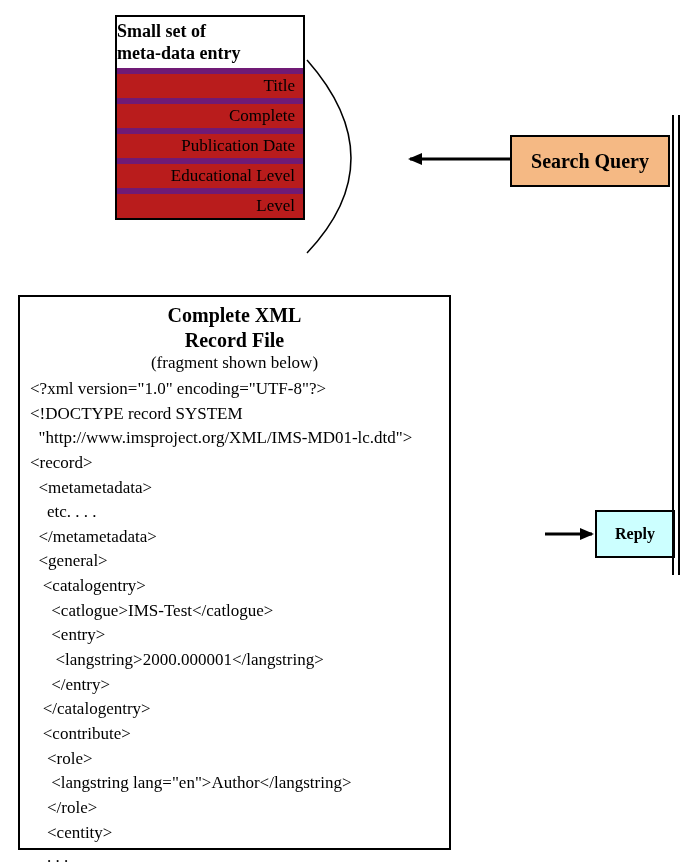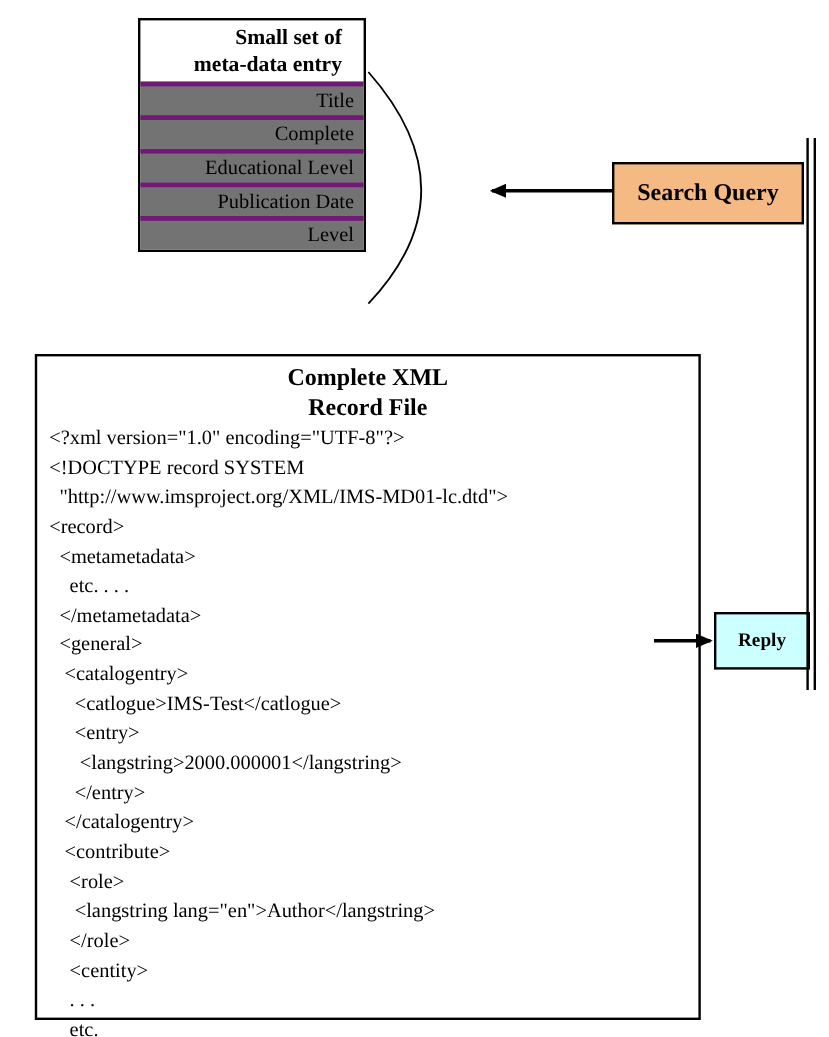--- a/index.html
+++ b/index.html
@@ -15,29 +15,29 @@
   }
   .metadata-box {
     position: absolute;
     left: 115px;
     top: 15px;
     width: 190px;
     border: 2px solid #000;
     background: #fff;
   }
   .metadata-header {
-    text-align: right;
+    text-align: left;
     font-weight: bold;
     font-size: 18px;
-    padding: 4px 18px;
+    padding: 4px 0;
     line-height: 1.2;
   }
   .metadata-field {
-    border-top: 4px solid #701a75;
-    background: #737373;
+    border-top: 6px solid #701a75;
+    background: #b91c1c;
     text-align: right;
     padding: 2px 8px;
     font-size: 17px;
   }
   .search-box {
     position: absolute;
     left: 510px;
     top: 135px;
     width: 160px;
     height: 52px;
@@ -46,26 +46,25 @@
     display: flex;
     align-items: center;
     justify-content: center;
     font-weight: bold;
     font-size: 20px;
   }
   .xml-box {
     position: absolute;
     left: 18px;
     top: 295px;
-    width: 555px;
+    width: 433px;
     height: 555px;
     border: 2px solid #000;
     background: #fff;
     padding: 6px 10px;
-    margin-left: 11px;
   }
   .xml-header {
     text-align: center;
     font-weight: bold;
     font-size: 20px;
     line-height: 1.25;
   }
   .xml-sub {
     text-align: center;
     font-size: 17px;
@@ -109,34 +108,35 @@
 </head>
 <body>
 
 <div class="metadata-box">
   <div class="metadata-header">
     <span>Small set of</span><br>
     <span>meta-data entry</span>
   </div>
   <div class="metadata-field">Title</div>
   <div class="metadata-field">Complete</div>
+  <div class="metadata-field">Publication Date</div>
   <div class="metadata-field">Educational Level</div>
-  <div class="metadata-field">Publication Date</div>
   <div class="metadata-field">Level</div>
 </div>
 
 <div class="search-box">
   <span>Search Query</span>
 </div>
 
 <div class="xml-box">
   <div class="xml-header">
     <span>Complete XML</span><br>
     <span>Record File</span>
   </div>
+  <div class="xml-sub">(fragment shown below)</div>
   <div class="xml-code">&lt;?xml version="1.0" encoding="UTF-8"?&gt;
 &lt;!DOCTYPE record SYSTEM
   "http://www.imsproject.org/XML/IMS-MD01-lc.dtd"&gt;
 &lt;record&gt;
   &lt;metametadata&gt;
     etc. . . .
   &lt;/metametadata&gt;
   &lt;general&gt;
    &lt;catalogentry&gt;
      &lt;catlogue&gt;IMS-Test&lt;/catlogue&gt;

